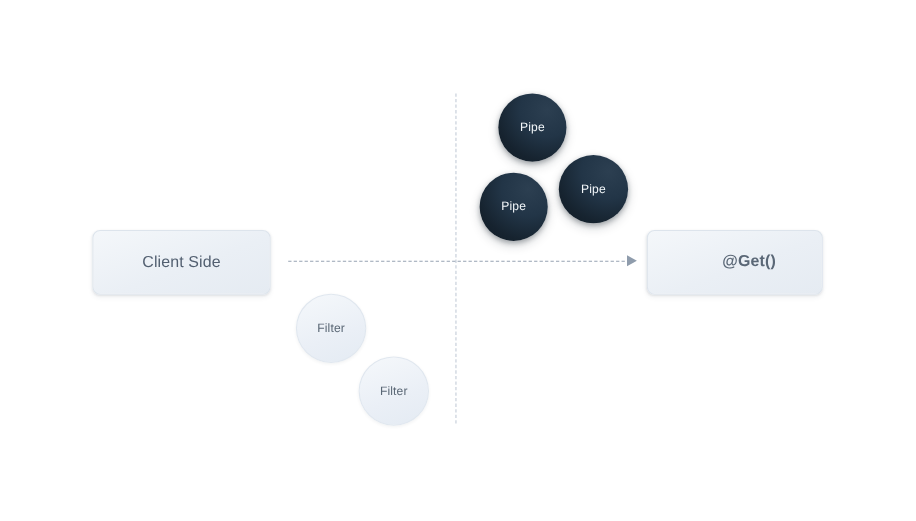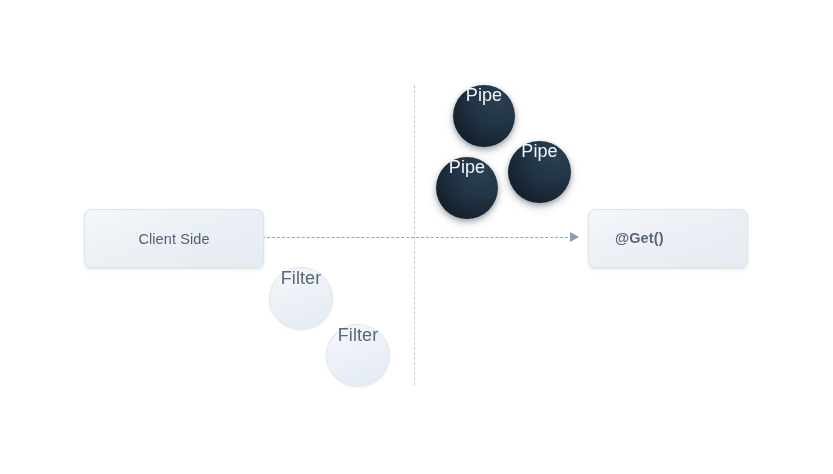--- a/index.html
+++ b/index.html
@@ -28,31 +28,31 @@
     box-shadow: 0 1px 2px rgba(38, 50, 70, 0.10), 0 2px 5px rgba(38, 50, 70, 0.05);
     display: flex;
     align-items: center;
     color: #525f70;
     font-size: 14.5px;
     letter-spacing: 0.1px;
   }
   #client-side-box {
     left: 84px;
     top: 209px;
-    width: 180px;
+    width: 162px;
     height: 59px;
     justify-content: center;
     text-align: right;
   }
   #route-handler-box {
     left: 588px;
     top: 209px;
     width: 160px;
     height: 59px;
-    justify-content: flex-start;
+    justify-content: center;
     padding-left: 26px;
     line-height: 1.42;
   }
   #route-handler-box .rh-line1 {
     display: block;
     font-weight: bold;
     color: #5a6776;
   }
   #route-handler-box .rh-line2 {
     display: block;
@@ -89,23 +89,23 @@
     border-bottom: 5px solid transparent;
     border-left: 9px solid #8f9cac;
   }
 
   
   .circle {
     position: absolute;
     box-sizing: border-box;
     border-radius: 50%;
     display: flex;
-    align-items: flex-start;
+    align-items: center;
     justify-content: center;
-    font-size: 18px;
+    font-size: 11px;
     letter-spacing: 0.1px;
   }
   .circle.pipe {
     background: radial-gradient(circle at 72% 24%, #2c3f51 0%, #223547 38%, #16232f 72%, #101b25 100%);
     color: #f2f6f9;
     box-shadow: 0 2px 5px rgba(16, 27, 37, 0.30), 0 4px 10px rgba(16, 27, 37, 0.18);
   }
   .circle.filter {
     background: linear-gradient(160deg, #f5f8fb 0%, #eaeff6 60%, #e4ebf3 100%);
     border: 1px solid #e0e7ef;

